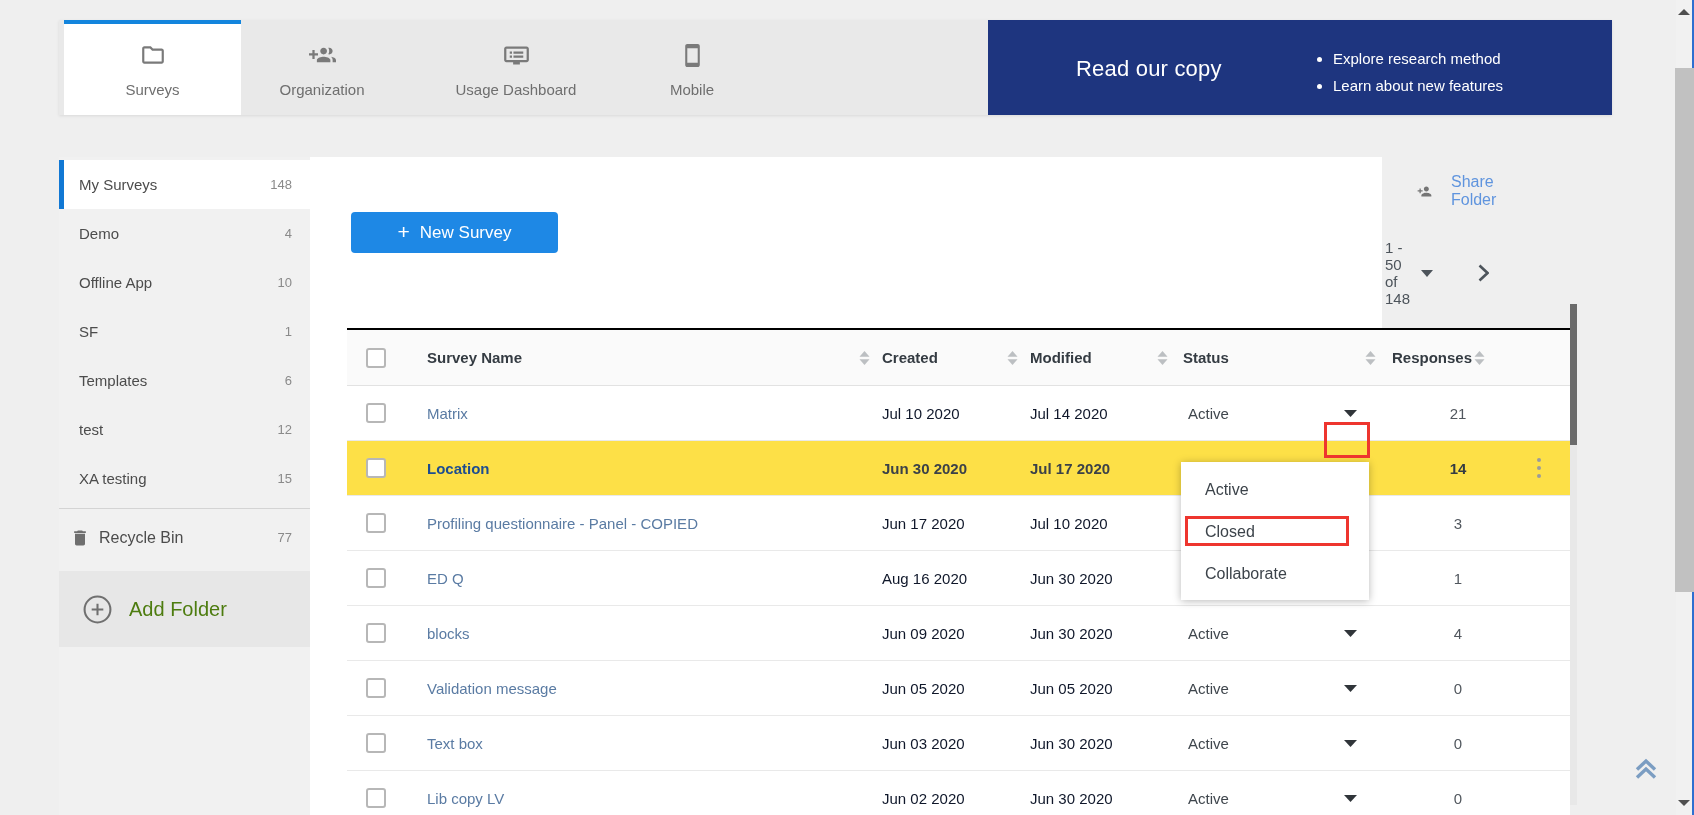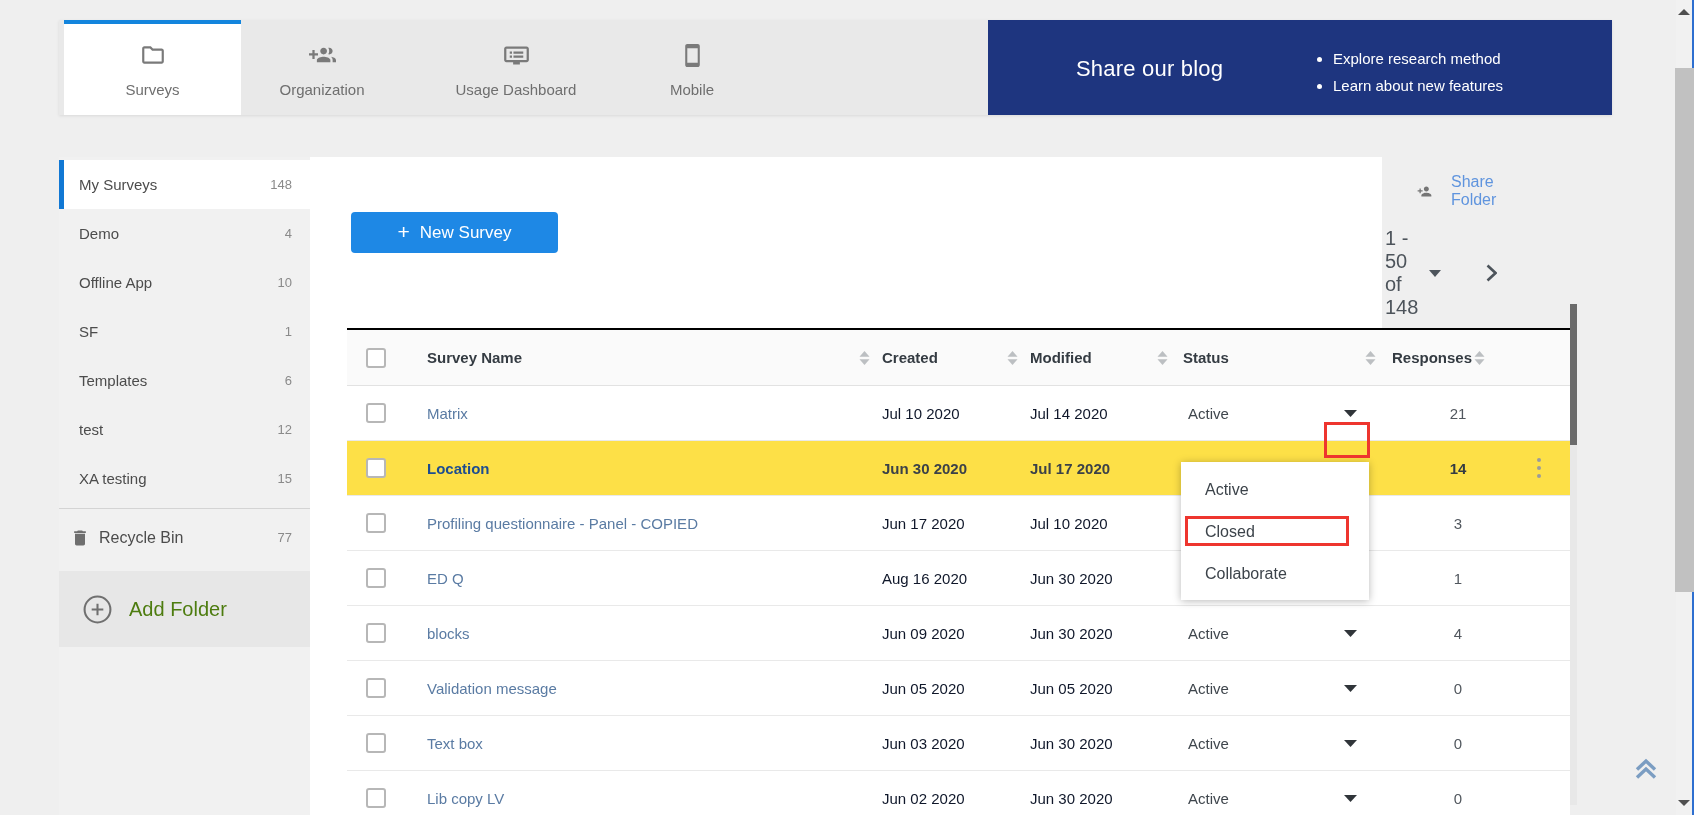--- a/index.html
+++ b/index.html
@@ -45,21 +45,21 @@
 #add-folder .aflabel { margin-left:16px; font-size:20px; color:#4d7c0f; }
 
 
 #card { position:absolute; left:310px; top:157px; width:1072px; height:658px; background:#fff; }
 #share { position:absolute; left:1107px; top:16px; display:flex; align-items:center; cursor:pointer; }
 #share svg { fill:#757575; }
 #share .share-label { margin-left:19px; color:#5f94de; font-size:16px; }
 #new-survey { position:absolute; left:41px; top:55px; width:207px; height:41px; background:#1e88e5; border:none; border-radius:4px; color:#fff; font-size:17px; display:flex; align-items:center; justify-content:center; cursor:pointer; font-family:inherit; }
 #new-survey .plus { font-size:21px; font-weight:400; margin-right:10px; position:relative; top:-1px; }
 #pagination { position:absolute; left:1075px; top:101px; height:30px; display:flex; align-items:center; color:#4d545b; }
-#pagination .pg-label { font-size:20px; }
+#pagination .pg-label { font-size:15px; }
 #pagination .pg-caret { margin-left:11px; display:flex; cursor:pointer; }
 #pagination .pg-caret svg { fill:#4d545b; }
 #pagination .pg-next { margin-left:45px; display:flex; cursor:pointer; }
 
 
 #table { position:absolute; left:37px; top:157px; width:1223px; border-top:2px solid #000000;margin-top:14px; }
 .trow { display:flex; align-items:center; height:55px; border-bottom:1px solid #e9e9e9; background:#fff; font-size:15px; }
 .trow.header { height:56px; background:#fafafa; border-bottom:1px solid #e2e2e2; font-weight:bold; color:#343b42; }
 .c-check { width:63px; padding-left:19px; display:flex; align-items:center; }
 .checkbox { width:20px; height:20px; border:2px solid #b7b7b7; border-radius:3px; background:#fff; cursor:pointer; }
@@ -142,21 +142,21 @@
   <div class="tab" id="tab-mobile">
     <span class="ticon">
       <svg width="25" height="25" viewBox="0 0 24 24">
           <path d="M17 1.01L7 1c-1.1 0-2 .9-2 2v18c0 1.1.9 2 2 2h10c1.1 0 2-.9 2-2V3c0-1.1-.9-1.99-2-1.99zM17 19H7V5h10v14z"></path>
         </svg>
     </span>
     <span class="tlabel">Mobile</span>
   </div>
 
   <div id="banner">
-    <div id="banner-title">Share our blog</div>
+    <div id="banner-title">Read our copy</div>
     <ul id="banner-bullets">
 
     <li>Explore research method</li>
         <li>Learn about new features</li>
       </ul>
   </div>
 </div>
 
 <aside id="sidebar">
   <div id="side-items">

